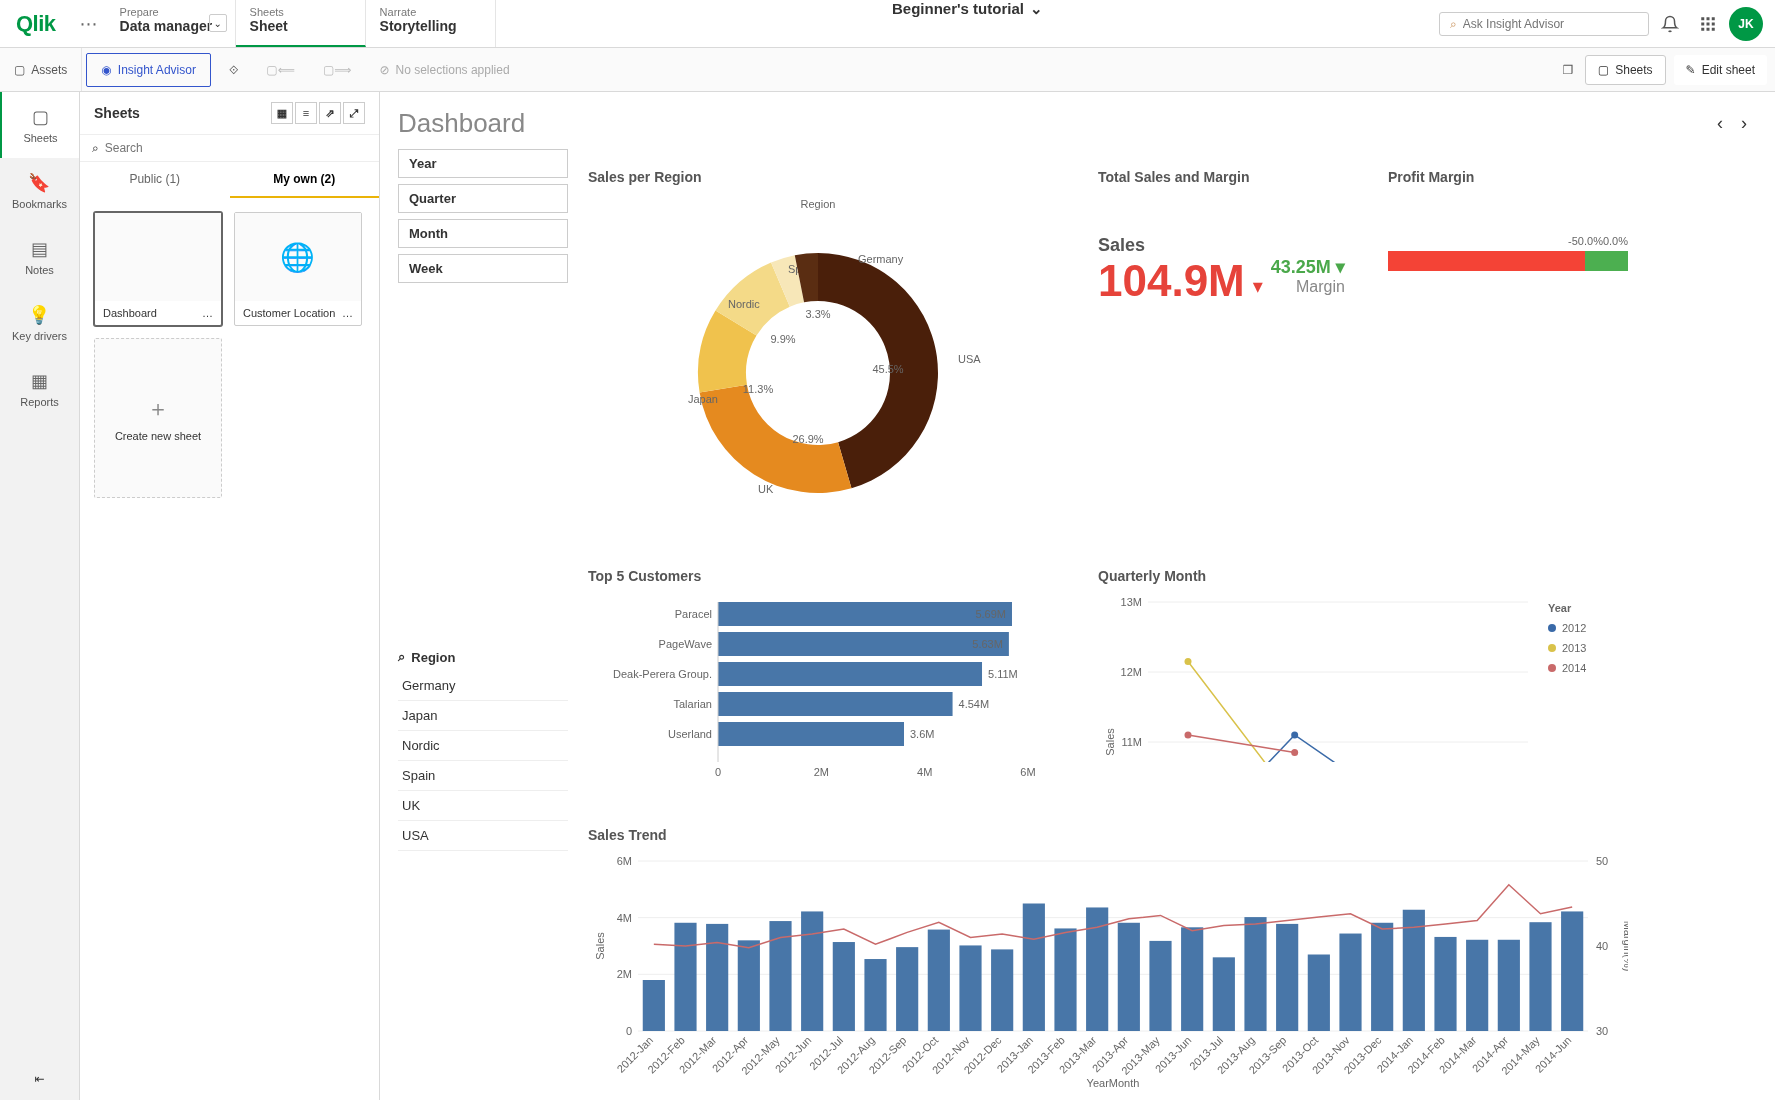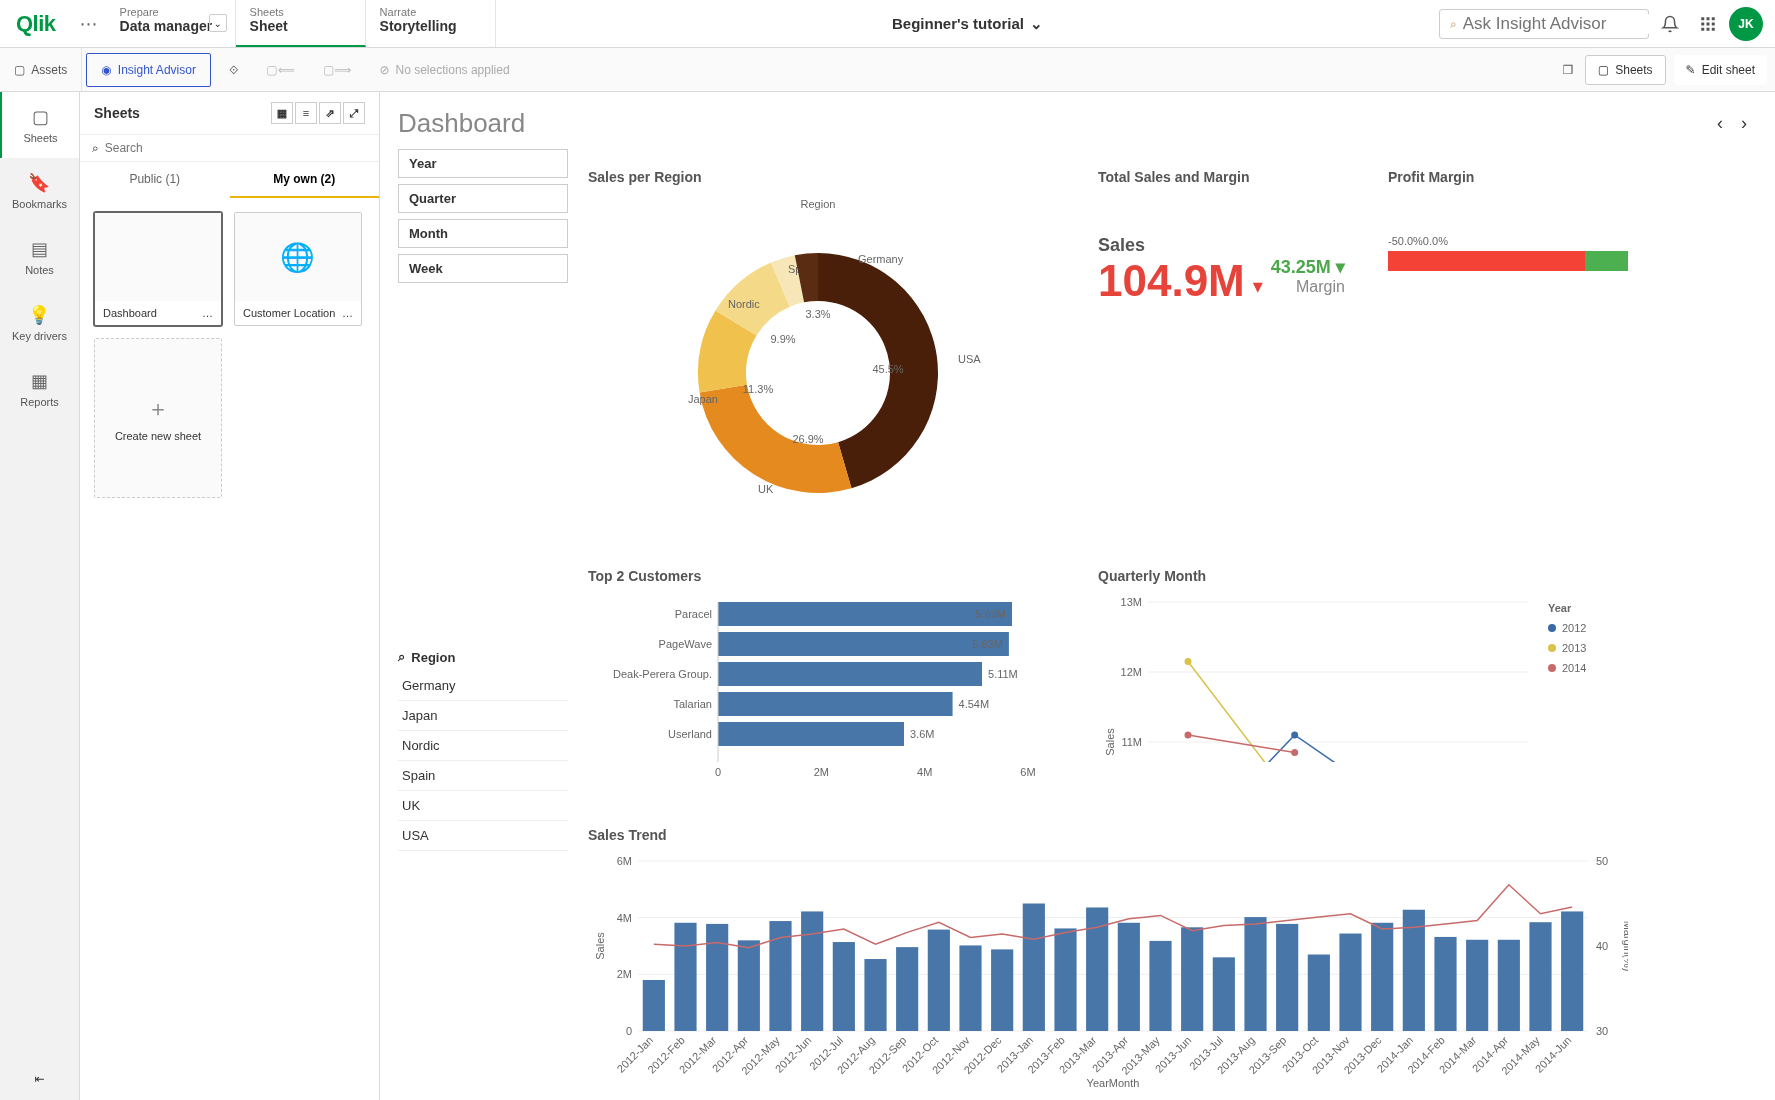--- a/index.html
+++ b/index.html
@@ -5,24 +5,24 @@
 * { box-sizing: border-box; margin: 0; padding: 0; font-family: "Segoe UI", Arial, sans-serif; }
 body { background: #f5f5f5; font-size: 12px; color: #333; width: 1775px; height: 1100px; overflow: hidden; transform-origin: top left; }
 .topbar { display: flex; align-items: stretch; background: #fff; border-bottom: 1px solid #d9d9d9; height: 48px; }
 .topbar .logo { display: flex; align-items: center; padding: 0 16px; font-size: 22px; font-weight: 700; color: #009845; letter-spacing: -0.5px; }
 .topbar .more { display:flex; align-items:center; padding:0 8px; color:#666; font-size:18px; cursor:pointer; }
 .nav-item { padding: 6px 14px 4px; border-right:1px solid #e5e5e5; min-width:130px; cursor:pointer; position:relative; }
 .nav-item .small { font-size: 11px; color: #777; }
 .nav-item .big { font-size: 14px; font-weight: 600; color:#333; }
 .nav-item.active { border-bottom: 2px solid #009845; }
 .nav-item .chev { position:absolute; right:8px; top:14px; display:flex; align-items:center; justify-content:center; width:18px; height:18px; border:1px solid #ccc; border-radius:2px; font-size:10px;}
-.topbar .center-title { flex:1; display:flex; align-items:center; justify-content:center; font-size:15px; font-weight:600; gap:6px; cursor:pointer; }
+.topbar .center-title { flex:1; display:flex; align-items:flex-start; justify-content:center; font-size:15px; font-weight:600; gap:6px; cursor:pointer; }
 .topbar .right { display:flex; align-items:center; gap:4px; padding-right:12px; }
 .search-box { display:flex; align-items:center; border:1px solid #ccc; border-radius:3px; padding:4px 10px; gap:6px; width:210px; }
-.search-box input { border:none; outline:none; font-size:17px; flex:1; }
+.search-box input { border:none; outline:none; font-size:12px; flex:1; }
 .icon-btn { width:34px; height:34px; display:flex; align-items:center; justify-content:center; cursor:pointer; color:#555; }
 .avatar { width:34px; height:34px; border-radius:50%; background:#009845; color:#fff; display:flex; align-items:center; justify-content:center; font-size:12px; font-weight:600; }
 
 .toolbar { display:flex; align-items:center; background:#fafafa; border-bottom:1px solid #d9d9d9; height:44px; }
 .toolbar .tb-item { display:flex; align-items:center; gap:6px; padding:0 14px; height:100%; border-right:1px solid #e5e5e5; cursor:pointer; color:#555; }
 .toolbar .tb-item.insight { border:1px solid #3355cc; color:#3355cc; margin:4px; border-radius:2px; height:34px; }
 .toolbar .spacer { flex:1; }
 .toolbar .tb-btn { display:flex; align-items:center; gap:6px; padding:4px 12px; border:1px solid #ccc; background:#fff; border-radius:3px; margin-right:8px; cursor:pointer; height:30px; }
 
 .main { display:flex; height: calc(1100px - 48px - 44px); }
@@ -282,35 +282,35 @@
               <div class="kpi-margin">
                 <span>43.25M</span><span style="color:#4aa84a"> ▾</span>
                 <small>Margin</small>
               </div>
             </div>
           </div>
         </div>
 
         <div class="chart-block" style="width:240px">
           <div class="chart-title">Profit Margin</div>
-          <div style="margin-top:50px;font-size:11px;color:#666;display:flex;justify-content:flex-start;">
+          <div style="margin-top:50px;font-size:11px;color:#666;display:flex;justify-content:flex-end;">
             <span>-50.0%</span>
             <span>0.0%</span>
           </div>
           <div style="height:20px;display:flex;background:#f44336;margin-top:4px">
             <div style="flex:82"></div>
             <div style="flex:18;background:#4caf50"></div>
           </div>
         </div>
       </div>
 
       <div class="row">
 
         <div class="chart-block" style="width:480px">
-          <div class="chart-title">Top 2 Customers</div>
+          <div class="chart-title">Top 5 Customers</div>
           <svg id="hbar" width="480" height="190">
               <text x="124" y="26" text-anchor="end">Paracel</text>
               <rect x="130" y="10" width="293.98333333333335" height="24" fill="#4876a8"></rect>
               <text x="417.98333333333335" y="26" text-anchor="end" fill="#fff">5.69M</text>
               <text x="124" y="56" text-anchor="end">PageWave</text>
               <rect x="130" y="40" width="290.8833333333333" height="24" fill="#4876a8"></rect>
               <text x="414.8833333333333" y="56" text-anchor="end" fill="#fff">5.63M</text>
               <text x="124" y="86" text-anchor="end">Deak-Perera Group.</text>
               <rect x="130" y="70" width="264.01666666666665" height="24" fill="#4876a8"></rect>
               <text x="400.01666666666665" y="86" text-anchor="start" fill="#666">5.11M</text>

